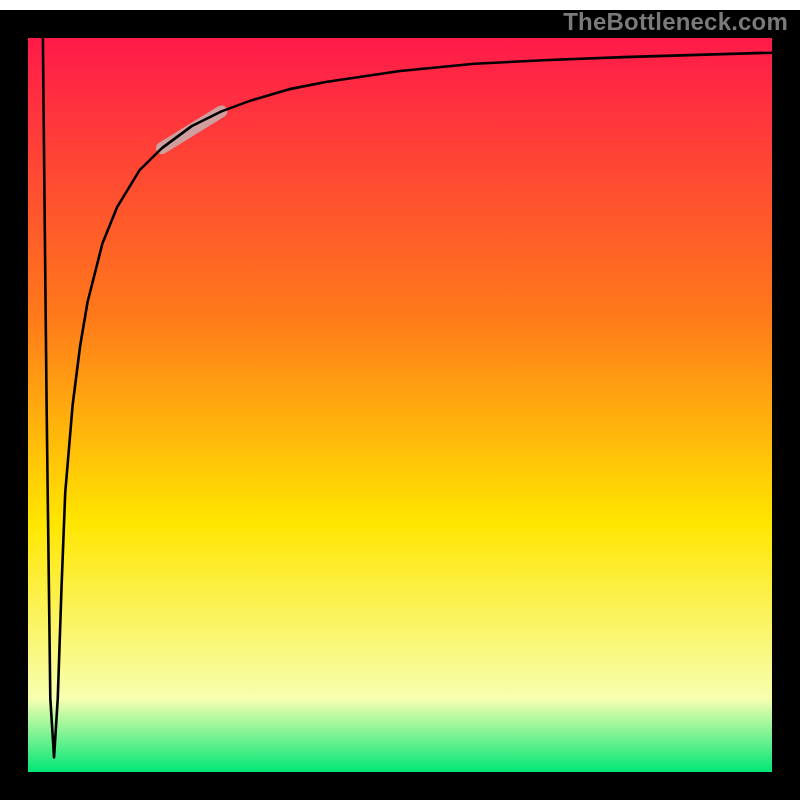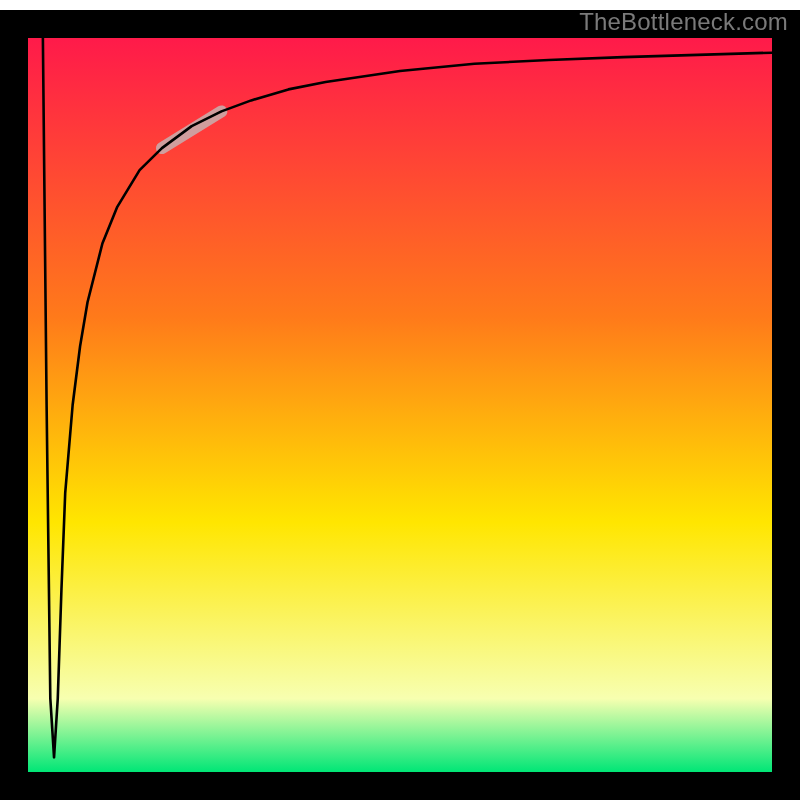--- a/index.html
+++ b/index.html
@@ -15,21 +15,21 @@
     position: relative;
     width: 800px;
     height: 800px;
   }
   .attribution {
     position: absolute;
     top: 8px;
     right: 12px;
     font-size: 24px;
     color: #7a7a7a;
-    font-weight: 400;
+    font-weight: 700;
     letter-spacing: 0.2px;
   }
   svg {
     display: block;
   }
 </style>
 </head>
 <body>
 
 <div class="chart-container">

